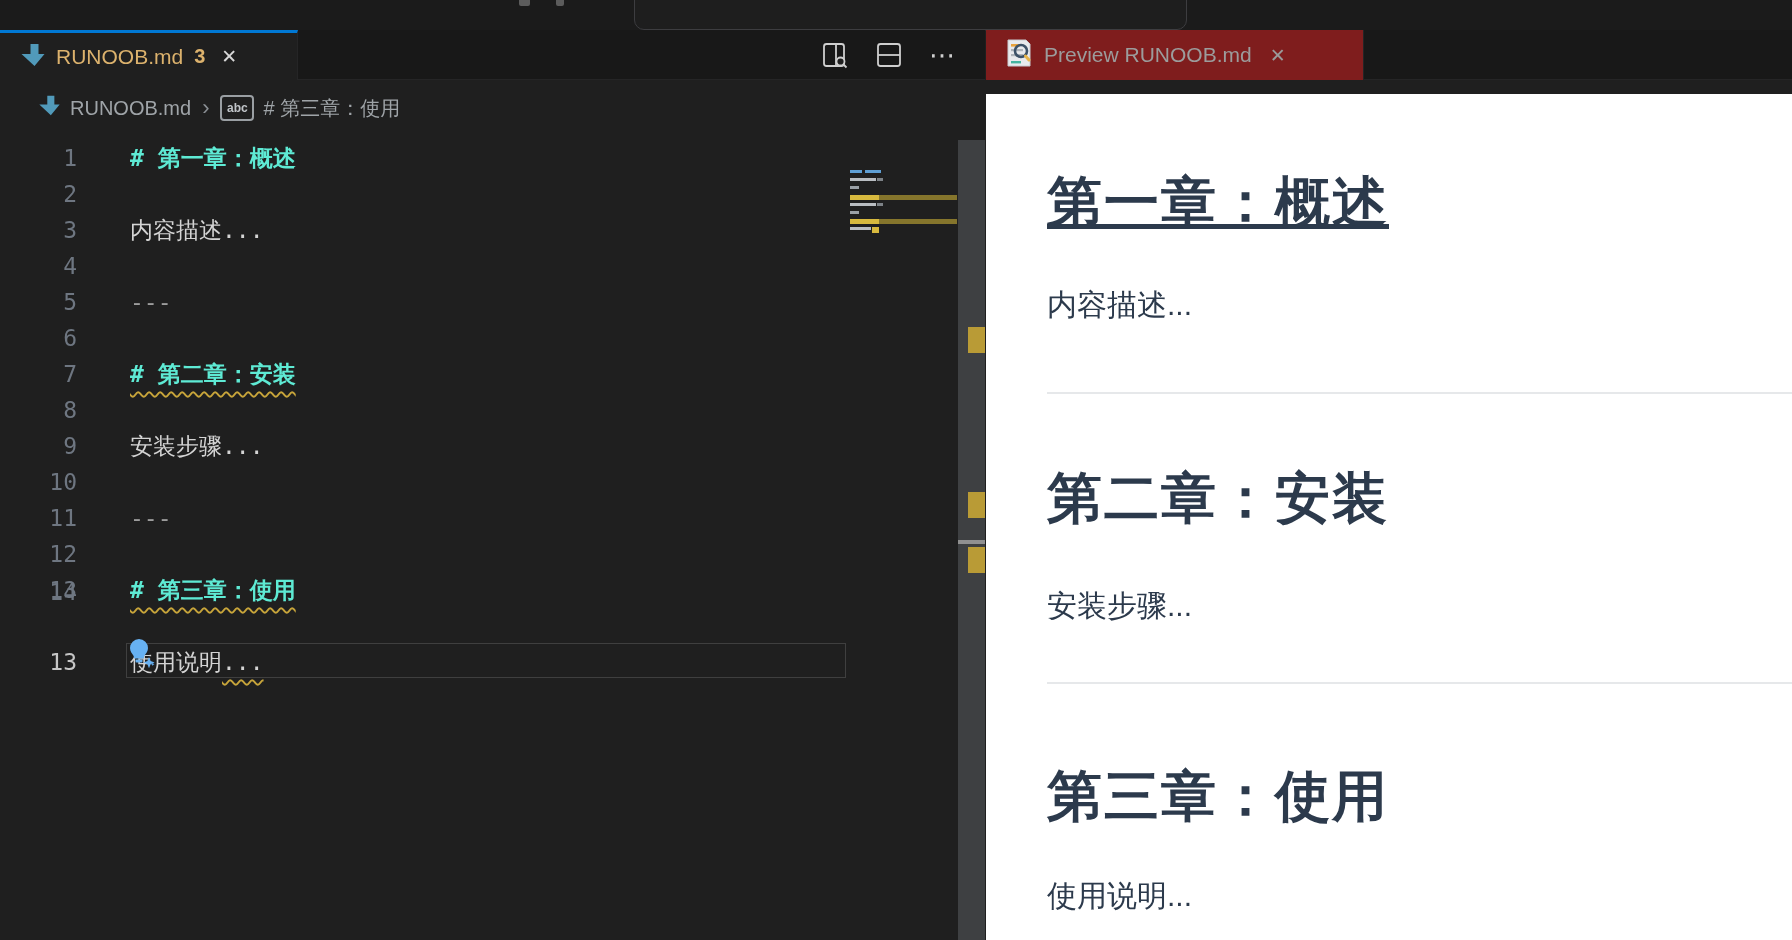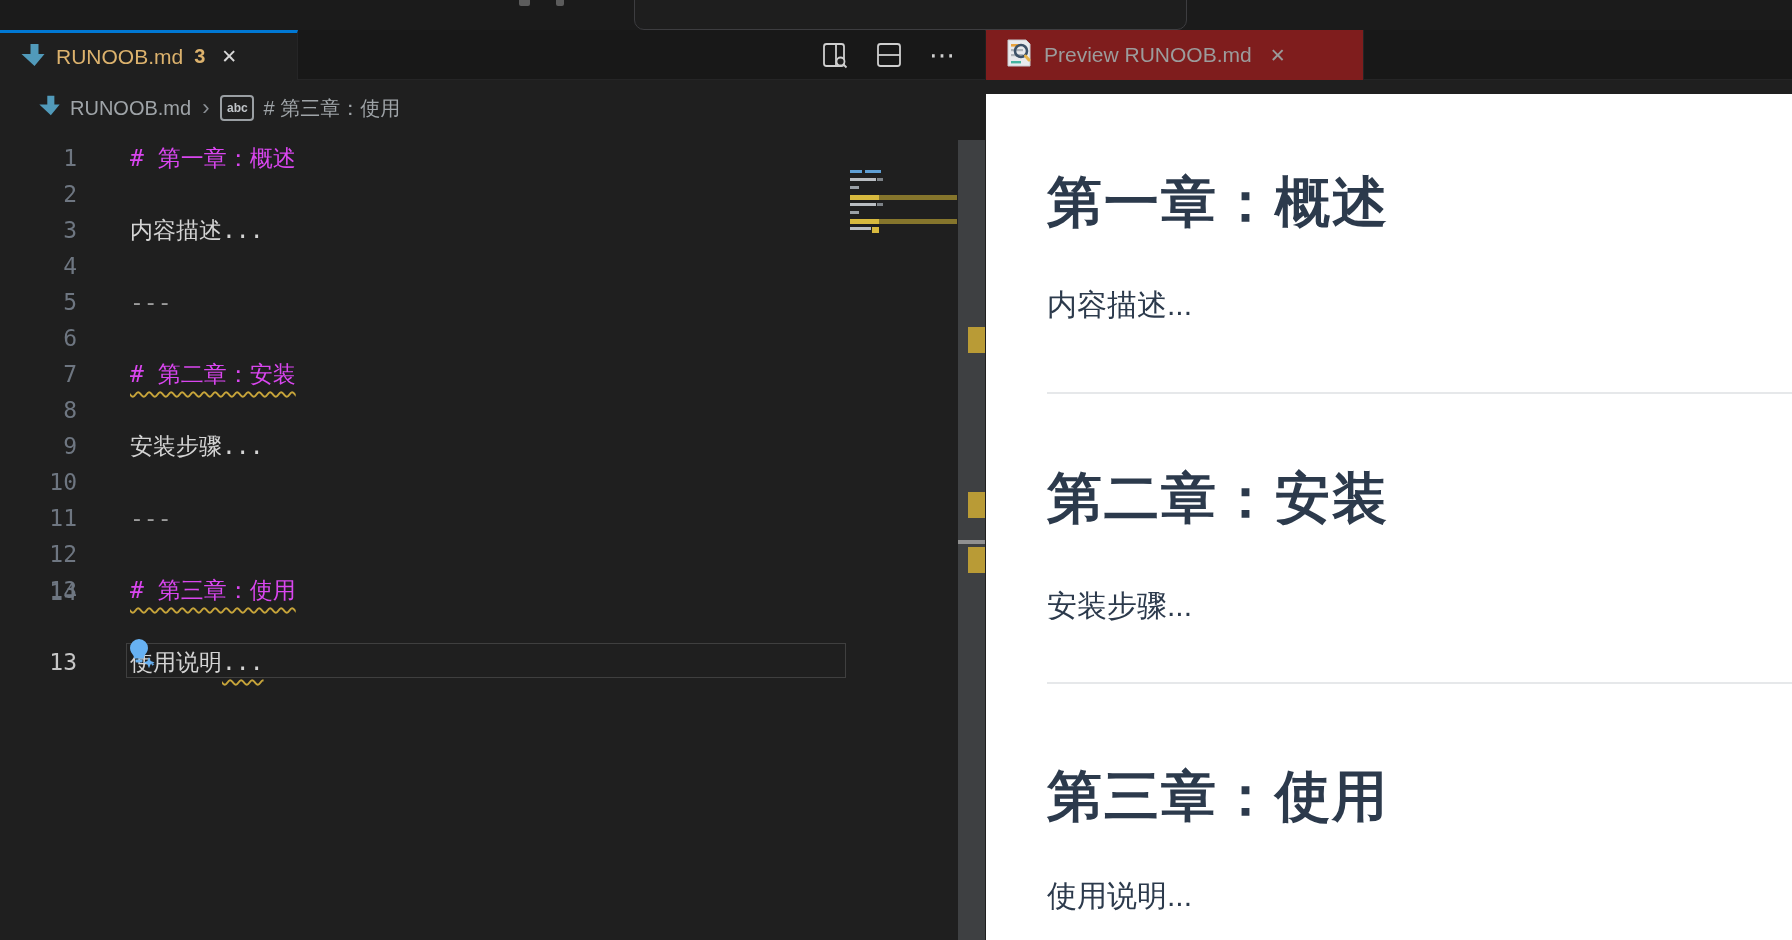--- a/index.html
+++ b/index.html
@@ -26,21 +26,21 @@
   .action-icon{width:28px;height:28px;display:flex;align-items:center;justify-content:center;cursor:pointer;}
   .ellipsis-glyph{font-size:26px;letter-spacing:2px;color:#cfcfcf;line-height:10px;}
   .breadcrumb{position:absolute;left:0;top:50px;height:56px;display:flex;align-items:center;padding-left:38px;gap:9px;color:#9fa4a8;font-size:20px;}
   .bc-sep{color:#8a8f94;font-size:22px;margin:0 2px;}
   .abc-icon{display:inline-flex;align-items:center;justify-content:center;width:30px;height:22px;border:2px solid #9a9fa3;border-radius:4px;font-size:12px;color:#c0c4c8;font-weight:bold;letter-spacing:0;}
   
   .editor-line{position:absolute;left:0;width:844px;height:36px;font-family:"DejaVu Sans Mono",monospace;font-size:23px;line-height:36px;white-space:pre;}
   .ln{position:absolute;left:0;width:77px;text-align:right;color:#6e7681;}
   .ln.active{color:#c6c6c6;}
   .lc{position:absolute;left:130px;}
-  .tk-heading{color:#d946ef;font-weight:normal;}
+  .tk-heading{color:#5eead4;font-weight:bold;}
   .tk-text{color:#d4d4d4;}
   .tk-rule{color:#9d9d9d;}
   .squiggle{text-decoration:underline wavy #c8a53a 2px;text-underline-offset:9px;}
   .current-line-box{position:absolute;left:126px;top:613px;width:718px;height:33px;border:1px solid #3f3f3f;}
   .lightbulb{position:absolute;left:127px;top:607px;width:30px;height:32px;}
   
   .minimap{position:absolute;left:849px;top:105px;width:109px;height:110px;}
   .mm-row{position:absolute;left:0;height:3px;}
   .scrollbar{position:absolute;left:958px;top:110px;width:27px;height:800px;background:#3e4042;}
   .ruler-mark{position:absolute;}
@@ -174,21 +174,21 @@
           <circle cx="15" cy="13" r="6" fill="none" stroke="#3c5268" stroke-width="2.6"></circle>
           <line x1="19.5" y1="18" x2="23" y2="22" stroke="#e8b54a" stroke-width="3" stroke-linecap="round"></line>
         </svg>
       </span>
       <span class="ptab-label">Preview RUNOOB.md</span>
       <span class="ptab-close">✕</span>
     </div>
   </div>
   <div class="preview-dark-strip"></div>
   <div class="preview-white" id="preview-content">
-      <div class="pv-h1" style="top: 72px;">第一章：概述</div>
+      <div class="pv-h1" style="top: 72px; text-decoration: underline;">第一章：概述</div>
       <div class="pv-p" style="top: 191px;">内容描述...</div>
       <div class="pv-hr" style="top: 298px;"></div>
       <div class="pv-h1" style="top: 368px; text-align: center;">第二章：安装</div>
       <div class="pv-p" style="top: 492px;">安装步骤...</div>
       <div class="pv-hr" style="top: 588px;"></div>
       <div class="pv-h1" style="top: 666px;">第三章：使用</div>
       <div class="pv-p" style="top: 782px;">使用说明...</div>
     </div>
 </div>
 

